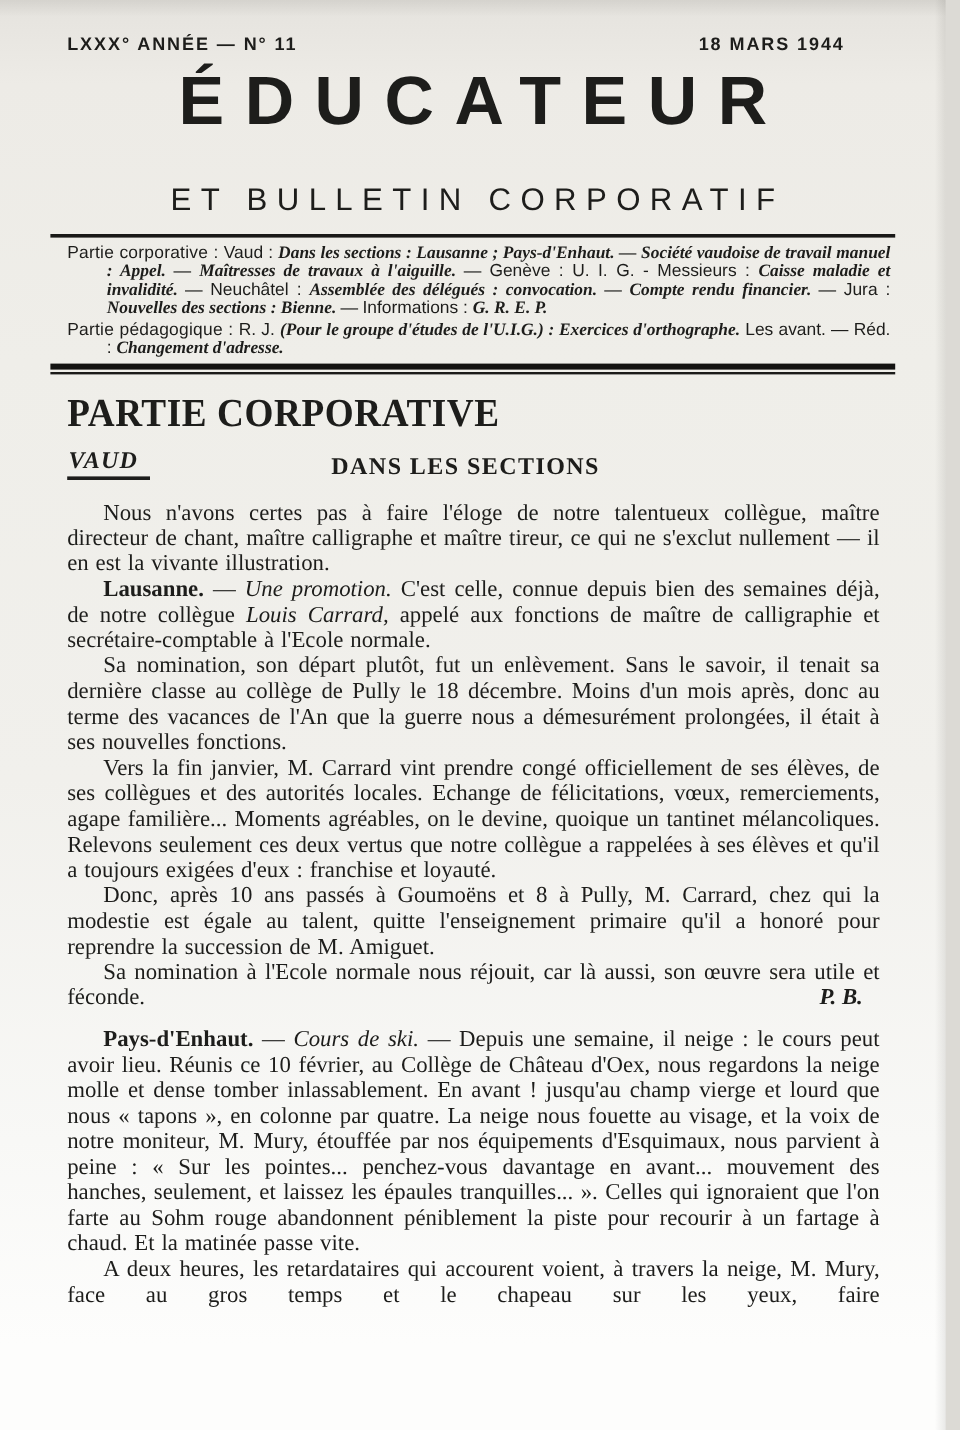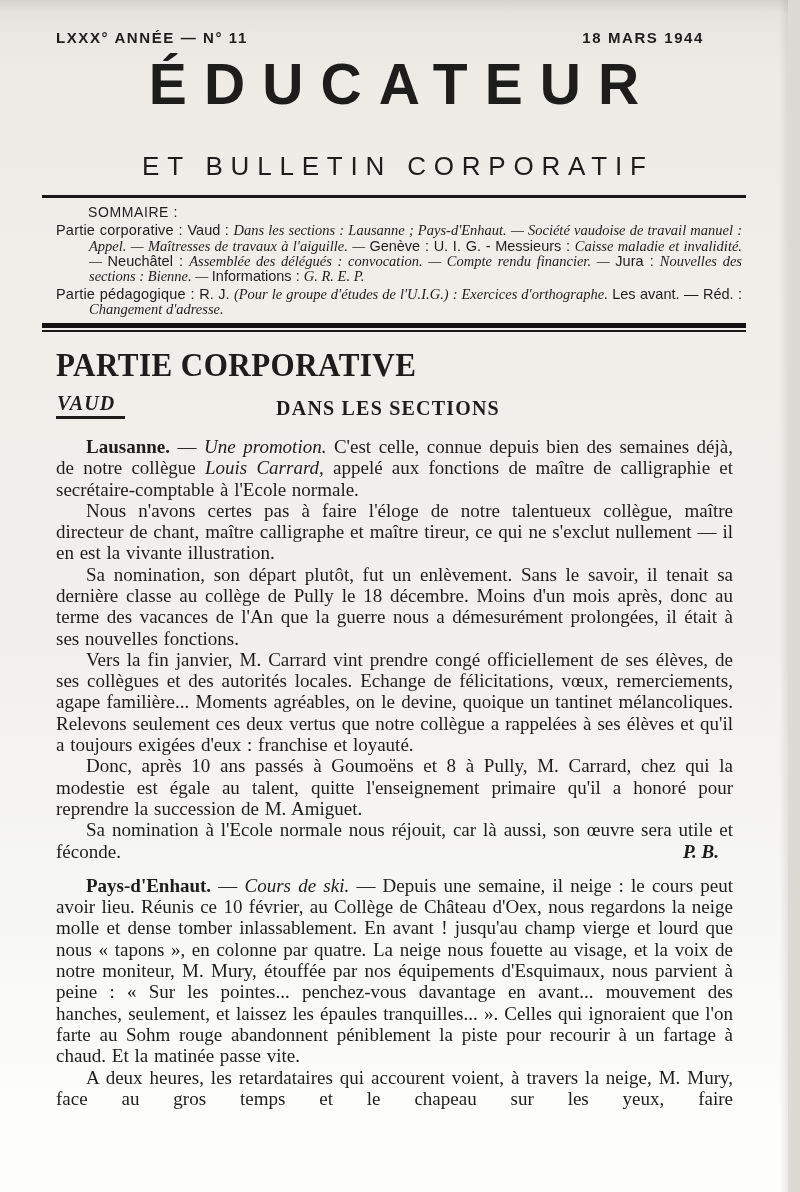--- a/index.html
+++ b/index.html
@@ -28,21 +28,21 @@
   .rule2{margin:5px 42px 0 42px;}
   .rule2 .r-thick{height:5px;background:#131311;}
   .rule2 .r-thin{height:2px;background:#1b1b19;margin-top:2px;}
 
   
   .sommaire{padding:6px 46px 0 56px;font-size:14.5px;line-height:15.2px;}
   .som-label{font-family:"Liberation Sans",sans-serif;font-size:14px;letter-spacing:0.6px;margin:1px 0 3px 32px;}
   .som-entry{margin:0 0 3px 0;padding-left:33px;text-indent:-33px;text-align:justify;}
   .seg-sb{font-family:"Liberation Sans",sans-serif;font-weight:normal;letter-spacing:0.2px;}
   .seg-sans{font-family:"Liberation Sans",sans-serif;}
-  .seg-bi{font-weight:normal;font-style:italic;}
+  .seg-bi{font-weight:bold;font-style:italic;}
 
   
   .section-title{font-family:"Liberation Serif",serif;font-weight:bold;font-size:33px;line-height:1.1;
     margin:15px 0 0 56px;letter-spacing:0.5px;transform:scaleX(0.94);transform-origin:left;}
   .region-row{position:relative;margin:9px 56px 0 56px;height:37px;}
   .region{display:inline-block;font-size:20px;font-weight:bold;font-style:italic;letter-spacing:1px;
     border-bottom:3px solid #1d1d1b;padding:0 10px 1px 1px;line-height:1.15;}
   .subsection{position:absolute;left:0;right:12px;top:5px;text-align:center;
     font-weight:bold;font-size:20px;letter-spacing:1.2px;}
 
@@ -67,42 +67,41 @@
       <span>LXXX° ANNÉE — N° 11</span>
       <span>18 MARS 1944</span>
     </div>
     <h1 class="m-title">ÉDUCATEUR</h1>
     <div class="m-sub">ET BULLETIN CORPORATIF</div>
   </header>
 
   <div class="rule1"></div>
 
   <section class="sommaire">
-    <div class="som-label">SOMMAIRE :</div>
     <p class="som-entry"><span class="seg-sb">Partie corporative : </span><span class="seg-sans">Vaud : </span><span class="seg-bi">Dans les sections : Lausanne ; Pays-d'Enhaut. — Société vaudoise de travail manuel : Appel. — Maîtresses de travaux à l'aiguille. — </span><span class="seg-sans">Genève : U. I. G. - Messieurs : </span><span class="seg-bi">Caisse maladie et invalidité. — </span><span class="seg-sans">Neuchâtel : </span><span class="seg-bi">Assemblée des délégués : convocation. — Compte rendu financier. — </span><span class="seg-sans">Jura : </span><span class="seg-bi">Nouvelles des sections : Bienne. — </span><span class="seg-sans">Informations : </span><span class="seg-bi">G. R. E. P.</span></p>
     <p class="som-entry"><span class="seg-sb">Partie pédagogique : </span><span class="seg-sans">R. J. </span><span class="seg-bi">(Pour le groupe d'études de l'U.I.G.) : Exercices d'orthographe.</span><span class="seg-sans"> Les avant. — Réd. : </span><span class="seg-bi">Changement d'adresse.</span></p>
   </section>
 
   <div class="rule2">
     <div class="r-thick"></div>
     <div class="r-thin"></div>
   </div>
 
   <main>
     <h2 class="section-title">PARTIE CORPORATIVE</h2>
 
     <div class="region-row">
       <span class="region">VAUD</span>
       <span class="subsection">DANS LES SECTIONS</span>
     </div>
 
     <div class="body-text">
       <article>
+        <p><span class="seg-n">Nous n'avons certes pas à faire l'éloge de notre talentueux collègue, maître directeur de chant, maître calligraphe et maître tireur, ce qui ne s'exclut nullement — il en est la vivante illustration.</span></p>
         <p><span class="seg-b">Lausanne.</span><span class="seg-n"> — </span><span class="seg-i">Une promotion.</span><span class="seg-n"> C'est celle, connue depuis bien des semaines déjà, de notre collègue </span><span class="seg-i">Louis Carrard,</span><span class="seg-n"> appelé aux fonctions de maître de calligraphie et secrétaire-comptable à l'Ecole normale.</span></p>
-        <p><span class="seg-n">Nous n'avons certes pas à faire l'éloge de notre talentueux collègue, maître directeur de chant, maître calligraphe et maître tireur, ce qui ne s'exclut nullement — il en est la vivante illustration.</span></p>
         <p><span class="seg-n">Sa nomination, son départ plutôt, fut un enlèvement. Sans le savoir, il tenait sa dernière classe au collège de Pully le 18 décembre. Moins d'un mois après, donc au terme des vacances de l'An que la guerre nous a démesurément prolongées, il était à ses nouvelles fonctions.</span></p>
         <p><span class="seg-n">Vers la fin janvier, M. Carrard vint prendre congé officiellement de ses élèves, de ses collègues et des autorités locales. Echange de félicitations, vœux, remerciements, agape familière... Moments agréables, on le devine, quoique un tantinet mélancoliques. Relevons seulement ces deux vertus que notre collègue a rappelées à ses élèves et qu'il a toujours exigées d'eux : franchise et loyauté.</span></p>
         <p><span class="seg-n">Donc, après 10 ans passés à Goumoëns et 8 à Pully, M. Carrard, chez qui la modestie est égale au talent, quitte l'enseignement primaire qu'il a honoré pour reprendre la succession de M. Amiguet.</span></p>
         <p><span class="seg-n">Sa nomination à l'Ecole normale nous réjouit, car là aussi, son œuvre sera utile et féconde.</span></p>
         <div class="sig-line">
           <span class="sig">P. B.</span>
         </div>
       </article>
 
       <article class="art2">

